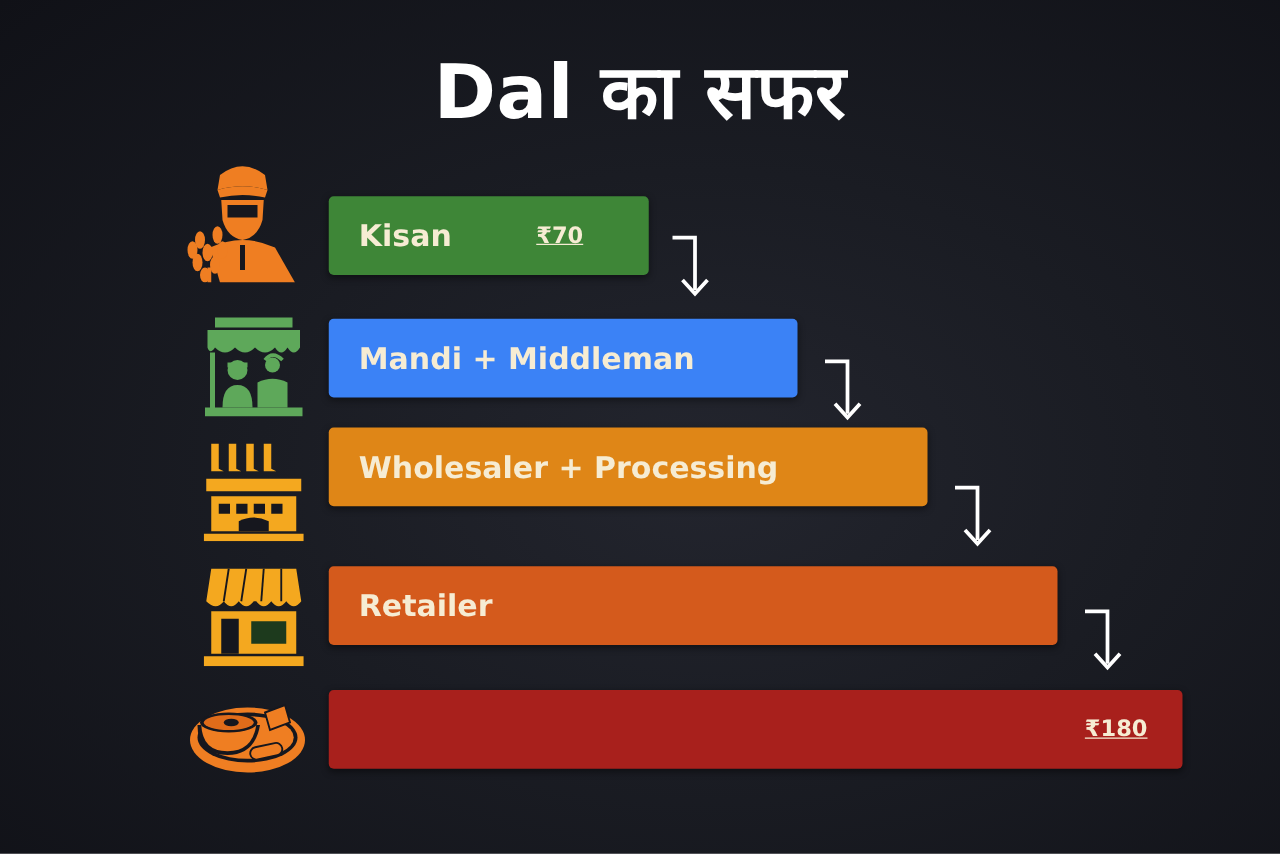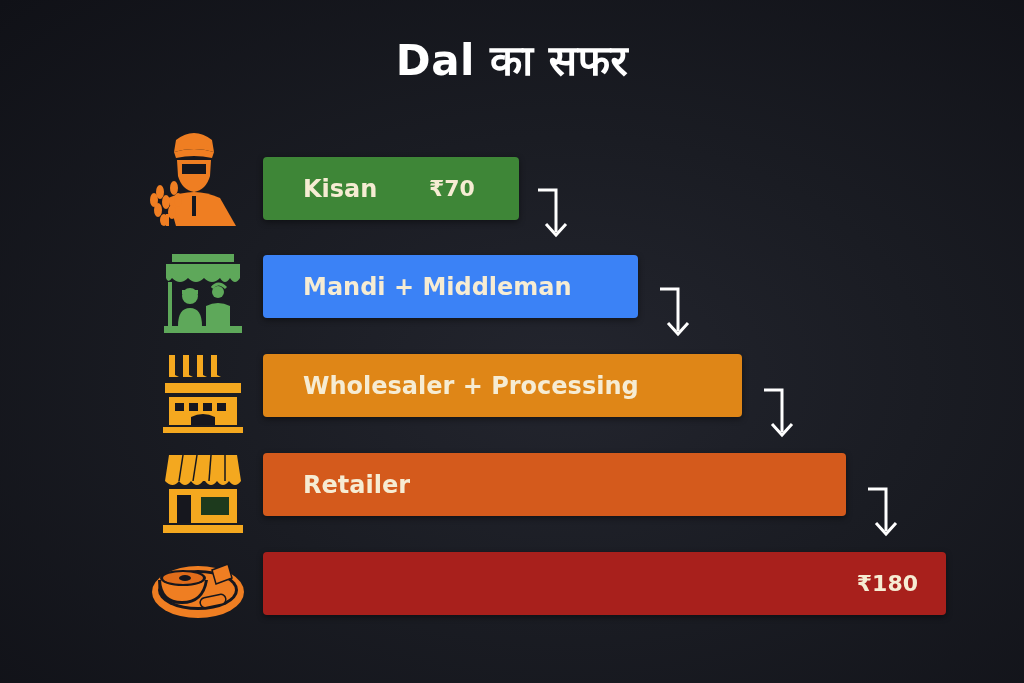--- a/index.html
+++ b/index.html
@@ -3,29 +3,29 @@
   <meta charset="utf-8">
   <style>
     html, body { margin:0; padding:0; }
     body {
       width:1024px; height:683px; overflow:hidden; position:relative;
       background: radial-gradient(ellipse at 55% 55%, #23252e 0%, #1a1c23 45%, #101117 100%);
       font-family: "DejaVu Sans", "Liberation Sans", sans-serif;
     }
     .title {
       position:absolute; left:0; width:1024px; top:30px; text-align:center;
-      color:#ffffff; font-weight:bold; font-size:42px; letter-spacing:0.5px;
+      color:#ffffff; font-weight:bold; font-size:60px; letter-spacing:0.5px;
     }
     .bar {
       position:absolute; height:63px; border-radius:4px;
       display:flex; align-items:center; box-sizing:border-box;
-      padding-left:40px; color:#f6ecd3; font-weight:bold; font-size:24px;
+      padding-left:24px; color:#f6ecd3; font-weight:bold; font-size:24px;
       box-shadow: 0 2px 6px rgba(0,0,0,0.45);
     }
-    .bar .price { position:absolute; font-size:22px; }
+    .bar .price { position:absolute; font-size:18px;text-decoration:underline; }
     .icon { position:absolute; }
     .arrow { position:absolute; }
   </style>
 </head>
 <body>
 
 <div class="title">Dal का सफर</div>
 
 <svg class="icon" style="left:146px;top:126px" width="96" height="100" viewBox="0 0 96 100">
   <g fill="#ef7e22">
@@ -90,21 +90,21 @@
     <rect x="0" y="74" width="80" height="6"></rect>
   </g>
   <g fill="#16171e">
     <rect x="12" y="50" width="9" height="8"></rect>
       <rect x="26" y="50" width="9" height="8"></rect>
     <rect x="40" y="50" width="9" height="8"></rect>
       <rect x="54" y="50" width="9" height="8"></rect>
     <path d="M28 72 L28 64 Q40 58 52 64 L52 72 Z"></path>
   </g>
 </svg>
-<div class="bar" style="left:263px;top:354px;width:479px;background:#df8617;">
+<div class="bar" style="left:263px;top:342px;width:479px;background:#df8617;">
   <span>Wholesaler + Processing</span>
 </div>
 <svg class="arrow" style="left:762px;top:386px" width="36" height="54" viewBox="0 0 36 54">
   <path d="M2 4 L20 4 L20 46" stroke="#fff" stroke-width="3" fill="none"></path>
   <path d="M10 38 L20 49 L30 38" stroke="#fff" stroke-width="3" fill="none"></path>
 </svg>
 
 <svg class="icon" style="left:163px;top:453px" width="80" height="80" viewBox="0 0 80 80">
   <g fill="#f4a81f">
     <path d="M6 2 L74 2 L78 28 Q72 36 66 28 Q60 36 54 28 Q48 36 42 28 L40 28 Q34 36 28 28 Q22 36 16 28 Q10 36 2 28 Z"></path>

